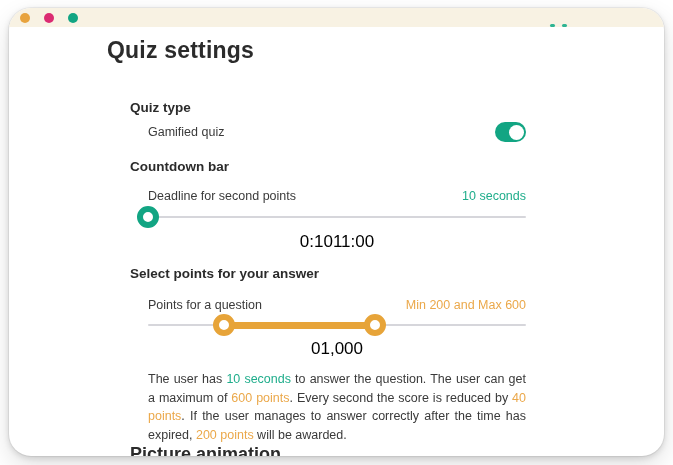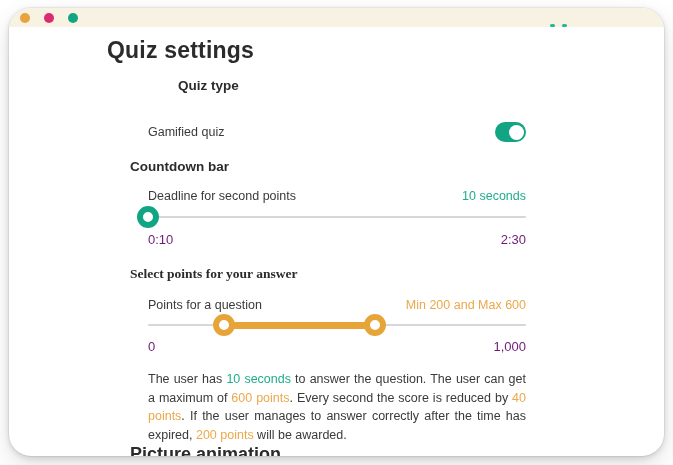--- a/index.html
+++ b/index.html
@@ -27,23 +27,23 @@
 
   .page-title {
     position: absolute; left: 98px; top: 29px;
     font-size: 23px; font-weight: 700; color: #2B2B2B; letter-spacing: 0.2px;
   }
 
   .section-h {
     position: absolute; left: 121px;
     font-size: 13.5px; font-weight: 700; color: #2B2B2B;
   }
-  .h-quiztype  { top: 70px; margin-left: 48px; }
+  .h-quiztype  { top: 92px; }
   .h-countdown { top: 151px; }
-  .h-points    { top: 258px; font-family: Liberation Serif, serif; }
+  .h-points    { top: 258px; }
   .h-picture   { top: 436px; font-size: 18px; }
 
   .row {
     position: absolute; left: 139px; width: 378px;
     display: flex; justify-content: space-between; align-items: center;
   }
   .row-label { font-size: 12.5px; color: #3A3A3A; }
   .row-value { font-size: 12.5px; font-weight: 500; }
   .val-teal   { color: #1FAD8B; }
   .val-orange { color: #EBA84A; }
@@ -73,22 +73,22 @@
   }
   .handle {
     position: absolute; top: 1px; width: 22px; height: 22px; border-radius: 50%;
     background: #ffffff; transform: translateX(-50%); margin-left: 0; cursor: pointer;
   }
   .handle.teal   { border: 6px solid #12A583; }
   .handle.orange { border: 6px solid #E7A439; }
 
   .scale {
     position: absolute; left: 139px; width: 378px;
-    display: flex; justify-content: space-between;
-    font-size: 13px; color: #701a75;
+    display: flex; justify-content: center;
+    font-size: 17px; color: #000000;
   }
   .scale-1 { top: 224px; }
   .scale-2 { top: 331px; }
 
   .summary {
     position: absolute; left: 139px; top: 362px; width: 378px;
     font-size: 12.5px; line-height: 18.6px; color: #3A3A3A;
     text-align: justify;
   }
   .summary .t { color: #1FAD8B; }
@@ -126,21 +126,21 @@
     <span class="row-value val-teal">10 seconds</span>
   </div>
 
   <div class="slider slider-1">
     <div class="track"></div>
     <div class="handle teal" style="left: 0%;"></div>
   </div>
 
   <div class="scale scale-1">
     <span>0:10</span>
-    <span>2:30</span>
+    <span>11:00</span>
   </div>
 
   <h2 class="section-h h-points">Select points for your answer</h2>
 
   <div class="row row-points">
     <span class="row-label">Points for a question</span>
     <span class="row-value val-orange">Min 200 and Max 600</span>
   </div>
 
   <div class="slider slider-2">

